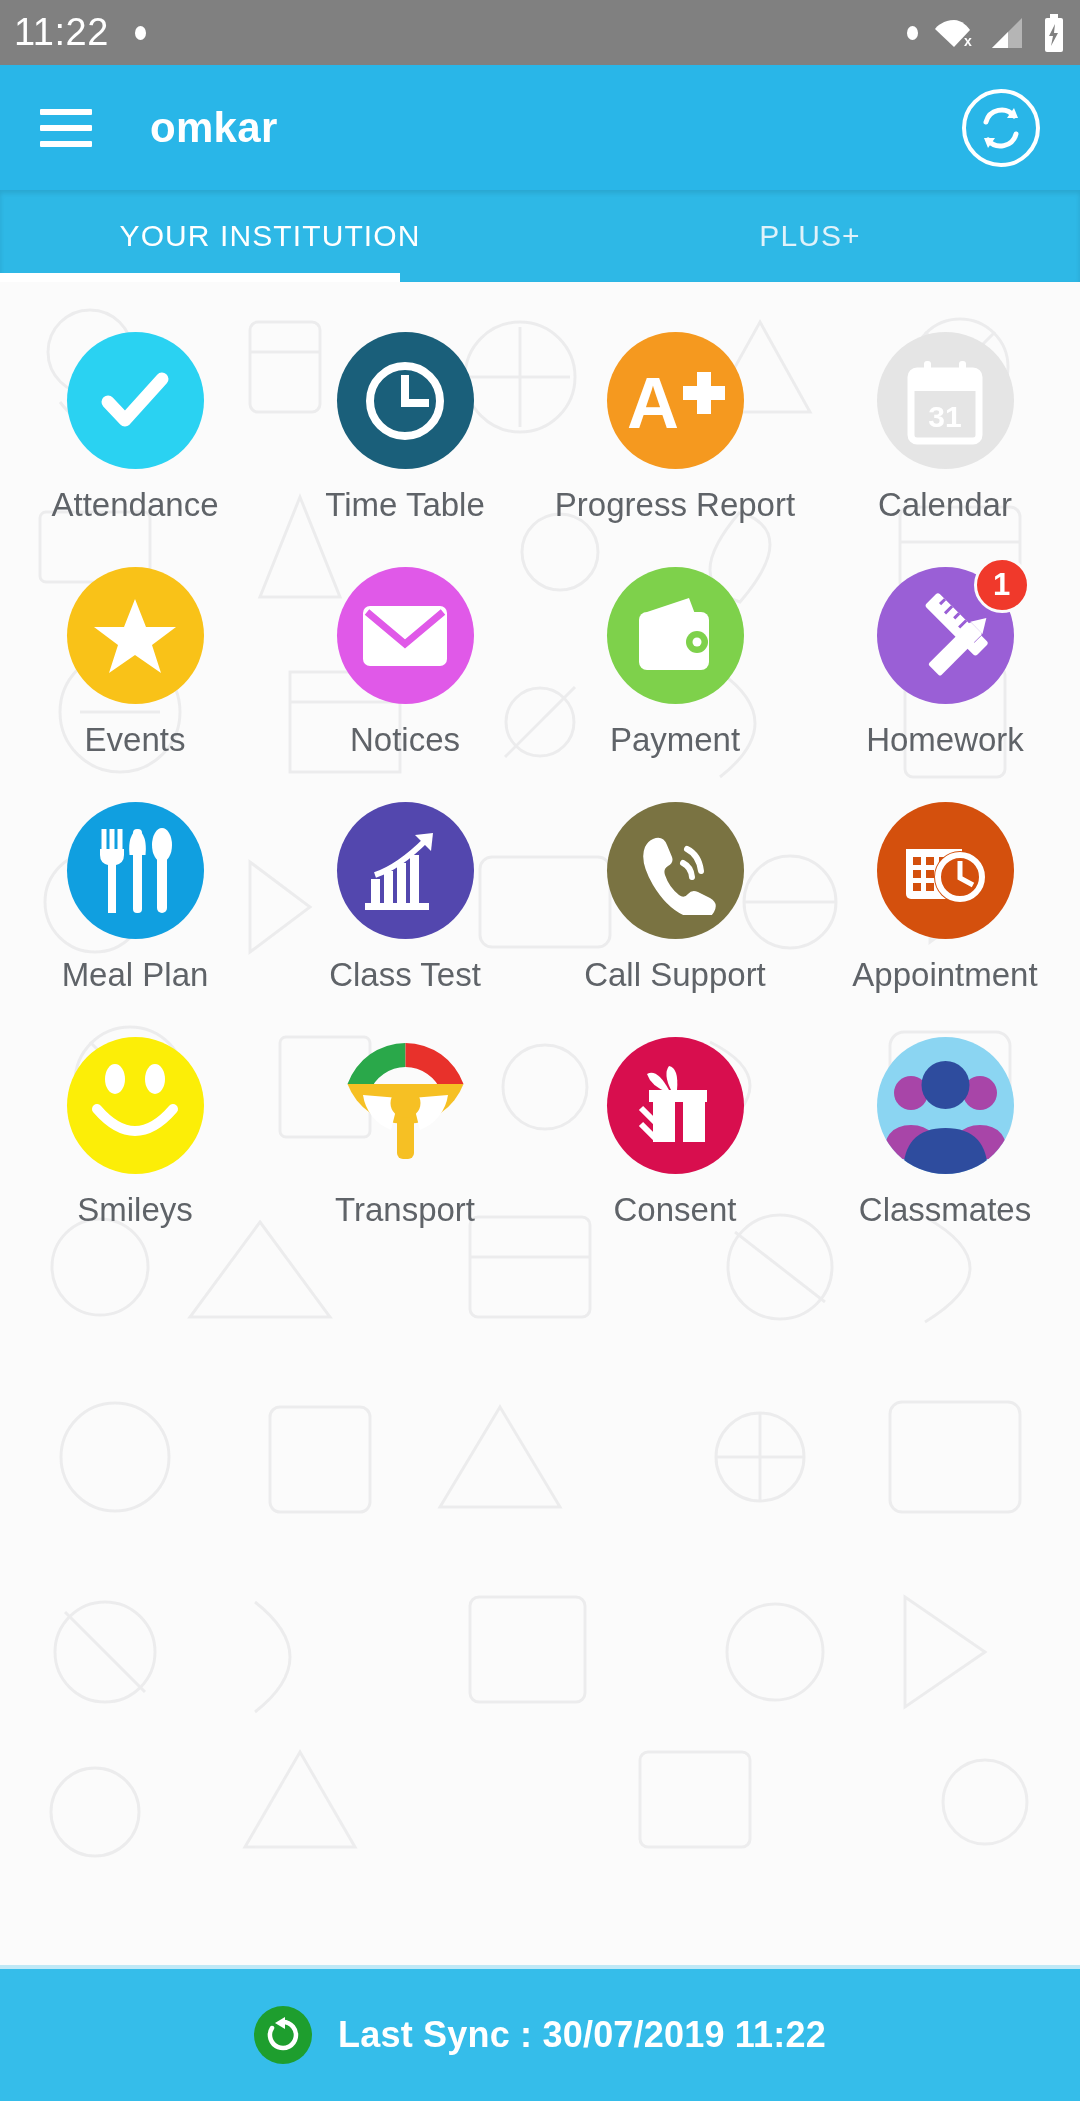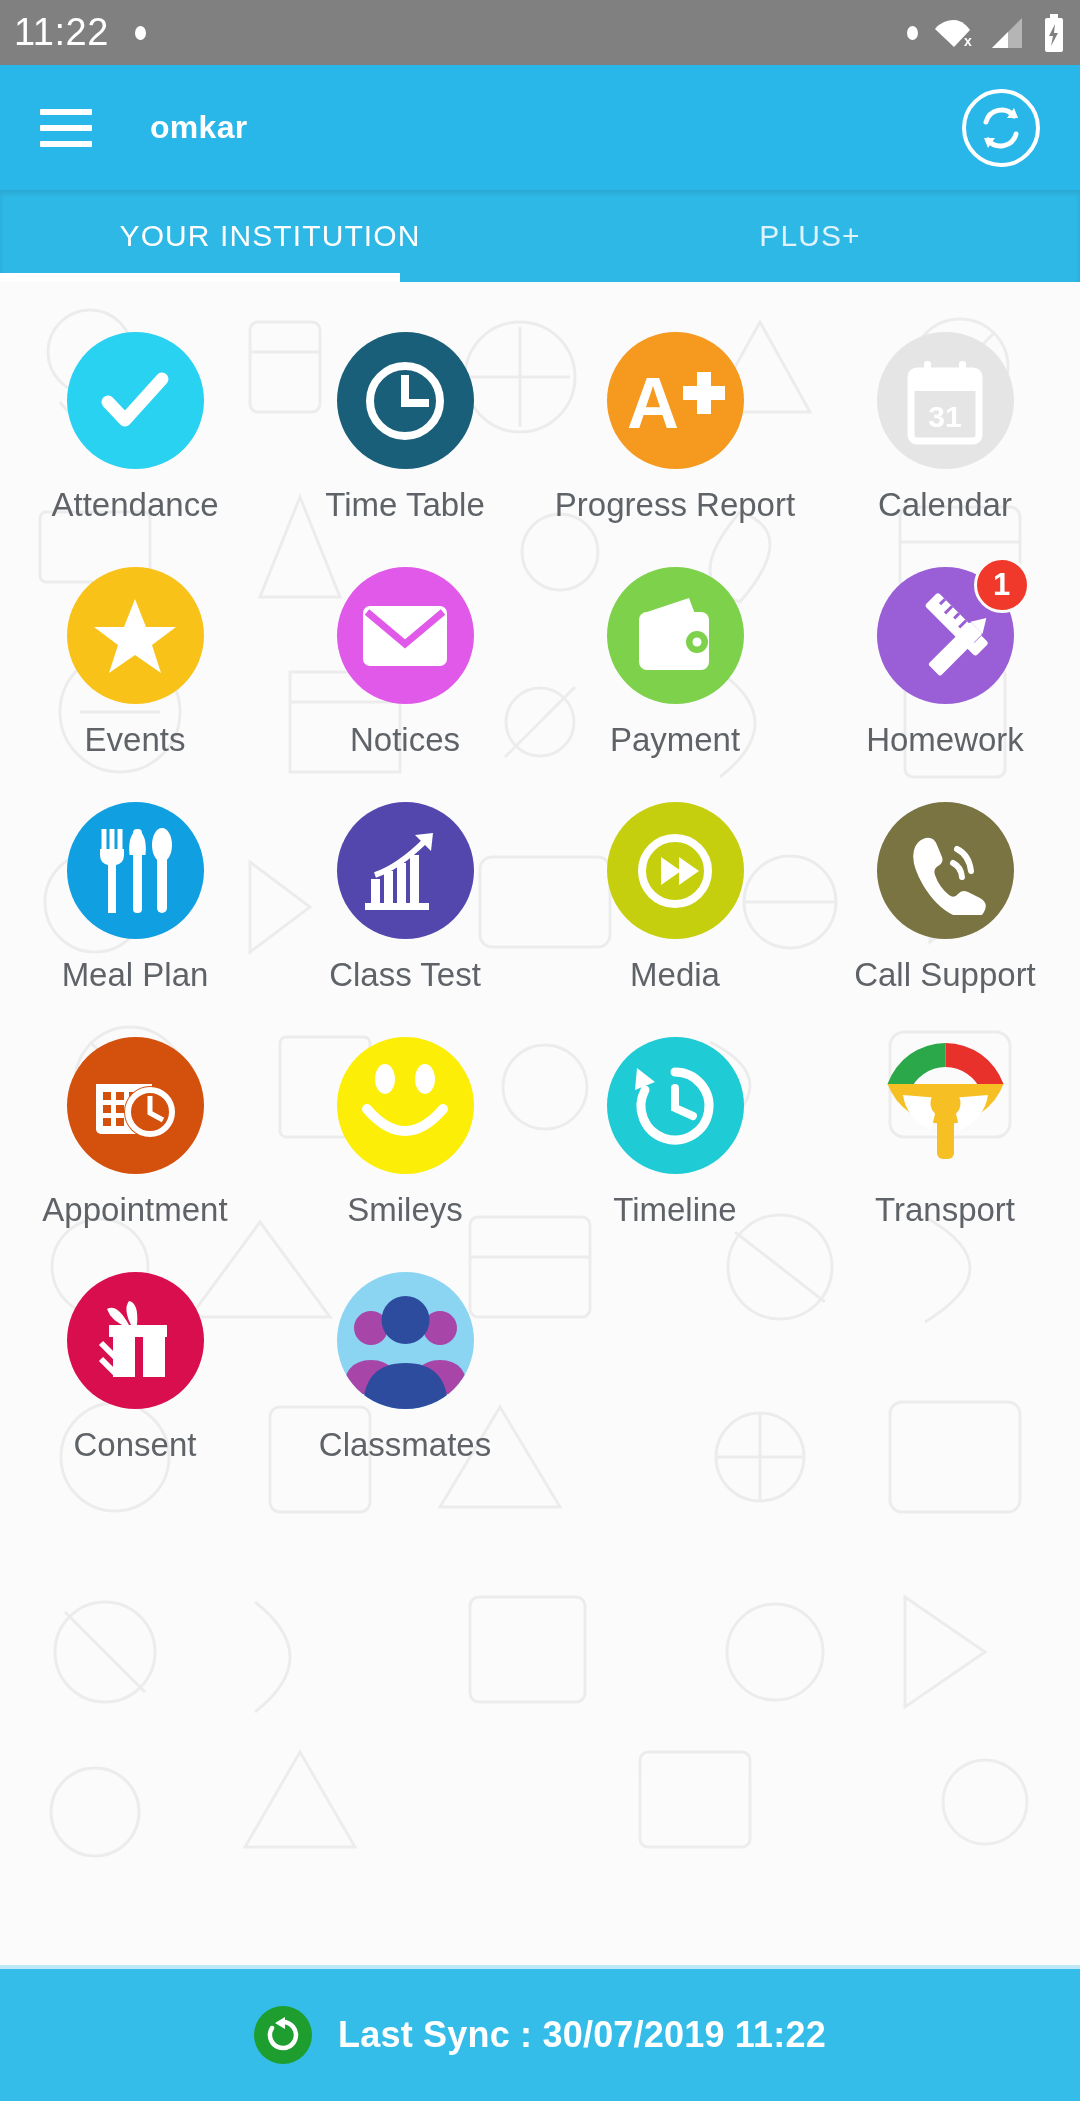--- a/index.html
+++ b/index.html
@@ -28,21 +28,21 @@
 
   
   .appbar {
     height: 125px; background: #29b6e8;
     display: flex; align-items: center; padding: 0 40px;
     flex: 0 0 125px; position: relative; z-index: 4;
   }
   .hamburger { width: 52px; height: 38px; display: flex; flex-direction: column; justify-content: space-between; cursor: pointer; }
   .hamburger span { display: block; height: 6px; background: #fff; border-radius: 1px; width: 100%; }
   .appbar-title {
-    color: #ffffff; font-size: 32px; font-weight: 700;
+    color: #ffffff; font-size: 42px; font-weight: 700;
     margin-left: 58px; letter-spacing: 0.3px;
   }
   .appbar-spacer { flex: 1 1 auto; }
   .sync-btn {
     width: 78px; height: 78px; border: 4px solid #ffffff; border-radius: 50%;
     display: flex; align-items: center; justify-content: center; cursor: pointer;
   }
 
   
   .tabbar {
@@ -372,32 +372,20 @@
               <rect x="49" y="28" width="9" height="48" fill="#fff"></rect>
               <rect x="4" y="76" width="64" height="7" fill="#fff"></rect>
               <path d="M14 48 Q38 40 66 12" stroke="#fff" stroke-width="6" fill="none"></path>
               <path d="M54 8 L72 6 L70 24 Z" fill="#fff"></path>
             </svg>
           </div>
         </div>
         <div class="label">Class Test</div>
       </div>
 
-      <div class="cell">
-        <div class="icon-wrap">
-          <div class="circle" style="background:#c6cf0d">
-            <svg width="88" height="88" viewBox="0 0 88 88">
-              <circle cx="44" cy="44" r="33" stroke="#fff" stroke-width="8" fill="none"></circle>
-              <path d="M30 30 L50 44 L30 58 Z" fill="#fff"></path>
-              <path d="M48 30 L68 44 L48 58 Z" fill="#fff"></path>
-            </svg>
-          </div>
-        </div>
-        <div class="label">Media</div>
-      </div>
 
       <div class="cell">
         <div class="icon-wrap">
           <div class="circle" style="background:#7a7342">
             <svg width="88" height="88" viewBox="0 0 88 88">
               <path d="M22 12 q10 -4 14 6 l5 12 q2 6 -4 9 q-5 3 -3 9 q4 12 14 20 q5 4 9 -1 q4 -5 10 -2 l12 6 q9 5 4 14 q-5 9 -18 7 Q40 88 22 58 Q8 34 14 20 q3 -6 8 -8 z" fill="#fff"></path>
               <path d="M56 22 q12 6 14 22" stroke="#fff" stroke-width="6" fill="none" stroke-linecap="round"></path>
               <path d="M52 36 q8 4 9 14" stroke="#fff" stroke-width="6" fill="none" stroke-linecap="round"></path>
             </svg>
           </div>
@@ -436,32 +424,20 @@
             <svg width="120" height="110" viewBox="0 0 120 110">
               <ellipse cx="40" cy="28" rx="10" ry="15" fill="#fff"></ellipse>
               <ellipse cx="80" cy="28" rx="10" ry="15" fill="#fff"></ellipse>
               <path d="M22 58 Q60 102 98 58" stroke="#fff" stroke-width="10" fill="none" stroke-linecap="round"></path>
             </svg>
           </div>
         </div>
         <div class="label">Smileys</div>
       </div>
 
-      <div class="cell">
-        <div class="icon-wrap">
-          <div class="circle" style="background:#1fcbd4">
-            <svg width="92" height="92" viewBox="0 0 92 92">
-              <path d="M46 12 a34 34 0 1 1 -30 18" stroke="#fff" stroke-width="9" fill="none" stroke-linecap="round"></path>
-              <path d="M8 8 L26 22 L6 30 Z" fill="#fff"></path>
-              <path d="M46 28 L46 48 L64 56" stroke="#fff" stroke-width="8" fill="none" stroke-linecap="round"></path>
-            </svg>
-          </div>
-        </div>
-        <div class="label">Timeline</div>
-      </div>
 
       <div class="cell">
         <div class="icon-wrap">
           <div class="circle" style="background:transparent">
             <svg width="137" height="137" viewBox="0 0 137 137">
               <path d="M68.5 6 a62 62 0 0 0 -58 41 l22 8 a39 39 0 0 1 36 -25 z" fill="#2aa84a"></path>
               <path d="M68.5 6 a62 62 0 0 1 58 41 l-22 8 a39 39 0 0 0 -36 -25 z" fill="#e8312b"></path>
               <path d="M10.5 47 a62 62 0 0 0 116 0 z" fill="#f6c024"></path>
               <circle cx="68.5" cy="68.5" r="56" stroke="#f6c024" stroke-width="0" fill="none"></circle>
               <path d="M26 58 a44 44 0 0 0 28 35 l8 -32 z" fill="#ffffff"></path>

